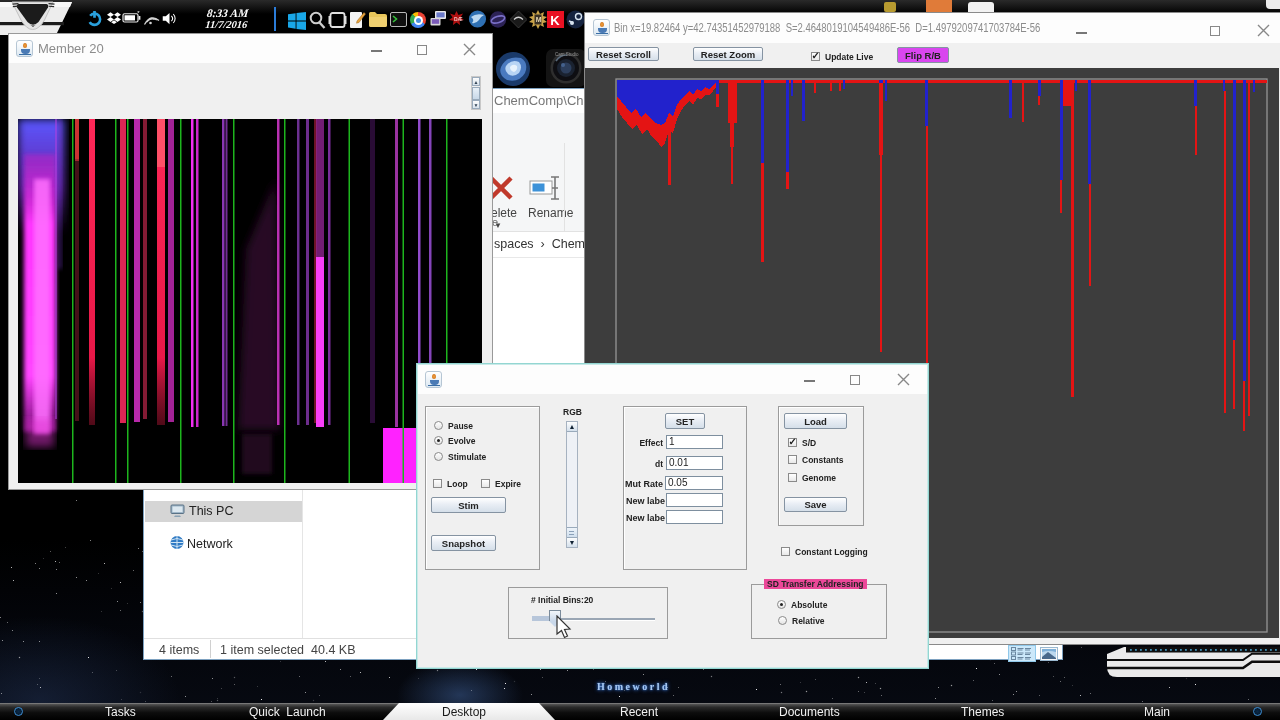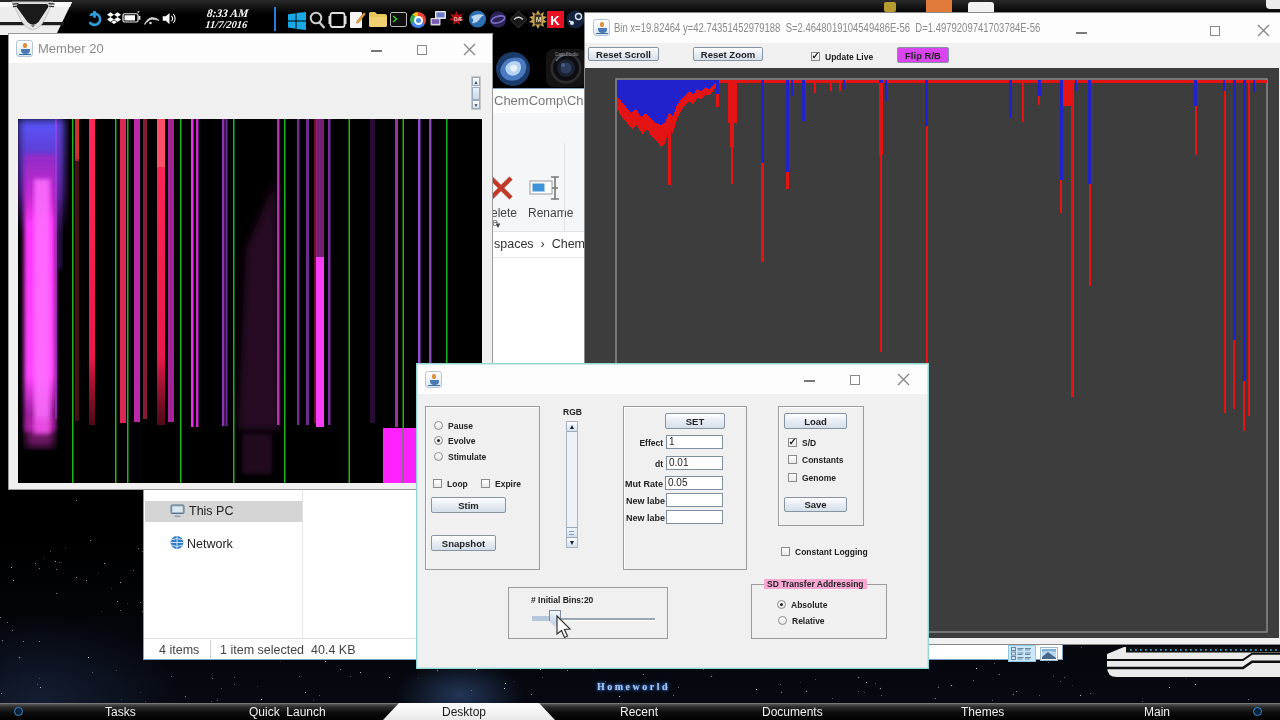--- a/index.html
+++ b/index.html
@@ -35,21 +35,21 @@
 
 <div class="abs" style="left:0;top:0;width:1280px;height:35px;background:linear-gradient(#2a2a2a,#000 40%)"></div>
 
 <div class="abs" style="left:0;top:703px;width:1280px;height:17px;background:linear-gradient(#555 0,#2a2a2a 20%,#0c0c0c 55%,#000);border-top:1px solid #777"></div>
 <div class="abs" style="left:383px;top:703px;width:172px;height:17px;background:linear-gradient(#fff,#e8e8e8);clip-path:polygon(0 100%,16px 0,156px 0,100% 100%)"></div>
 <div class="abs" style="left:0;top:705px;width:1280px;height:14px;color:#f2f2f2;font-size:12px;font-weight:normal">
 <span style="position:absolute;left:105px">Tasks</span>
 <span style="position:absolute;left:249px">Quick&nbsp;&nbsp;Launch</span>
 <span style="position:absolute;left:442px;color:#1a1a1a">Desktop</span>
 <span style="position:absolute;left:620px">Recent</span>
-<span style="position:absolute;left:762px">Documents</span>
+<span style="position:absolute;left:779px">Documents</span>
 <span style="position:absolute;left:961px">Themes</span>
 <span style="position:absolute;left:1144px">Main</span>
 </div>
 <div class="abs" style="left:14px;top:707px;width:9px;height:9px;border-radius:50%;border:1px solid #3d8fd6;background:radial-gradient(#0a2a4a,#061422)"></div>
 <div class="abs" style="left:1253px;top:707px;width:9px;height:9px;border-radius:50%;border:1px solid #3d8fd6;background:radial-gradient(#0a2a4a,#061422)"></div>
 <div class="abs" style="left:597px;top:681px;width:120px;font-family:'Liberation Serif',serif;font-size:10px;font-weight:bold;letter-spacing:2.5px;color:#a8c8f0;text-shadow:0 0 4px #3f7fe0,0 0 2px #3f7fe0">Homeworld</div>
 
 <svg class="abs" style="left:1100px;top:640px" width="180" height="42" viewBox="0 0 180 42">
 <path d="M7,14 L24,7 L180,7 L180,37 L17,37 Q7,37 7,27 Z" fill="#ebebeb"></path>
 <path d="M26,7 L180,7 L180,12.5 L26,12.5 Z" fill="#0f0f0f"></path>
@@ -512,21 +512,21 @@
  <div class="lbl" style="left:146px;top:43px">RGB</div>
  <div class="abs" style="left:149px;top:57px;width:12px;height:127px;background:#eef1f6;border:1px solid #a6b2c0">
   <div style="position:absolute;left:0;top:0;width:10px;height:10px;background:linear-gradient(#fdfdfd,#d4e0ec);border-bottom:1px solid #9ab;font-size:7px;color:#123;text-align:center;line-height:9px">▲</div>
   <div style="position:absolute;left:0;top:105px;width:10px;height:12px;background:linear-gradient(#eef4fa,#ccdcec);border:1px solid #9ab;border-left:0;border-right:0">
    <div style="position:absolute;left:2px;top:2.5px;width:5px;height:1px;background:#8aa0b8;box-shadow:0 3px 0 #8aa0b8,0 6px 0 #8aa0b8"></div>
   </div>
   <div style="position:absolute;left:0;bottom:0;width:10px;height:10px;background:linear-gradient(#fdfdfd,#d4e0ec);border-top:1px solid #9ab;font-size:7px;color:#123;text-align:center;line-height:9px">▼</div>
  </div>
 
  <div class="grp" style="left:206px;top:42px;width:124px;height:164px"></div>
- <div class="btn" style="left:248px;top:49px;width:60px;height:16px;line-height:15px">SET</div>
+ <div class="btn" style="left:248px;top:49px;width:40px;height:16px;line-height:15px">SET</div>
  <div class="lbl" style="left:190px;top:74px;width:56px;text-align:right">Effect</div>
       <div class="field" style="left:249px;top:71px;width:57px;height:14px">1</div>
  <div class="lbl" style="left:190px;top:95px;width:56px;text-align:right">dt</div>
       <div class="field" style="left:249px;top:92px;width:57px;height:14px">0.01</div>
  <div class="lbl" style="left:190px;top:115px;width:56px;text-align:right;font-size:9px">Mut Rate</div>
       <div class="field" style="left:248px;top:112px;width:58px;height:14px">0.05</div>
  <div class="lbl" style="left:190px;top:132px;width:58px;text-align:right;font-size:9px">New labe</div>
       <div class="field" style="left:249px;top:129px;width:57px;height:14px"></div>
  <div class="lbl" style="left:190px;top:149px;width:58px;text-align:right;font-size:9px">New labe</div>
       <div class="field" style="left:249px;top:146px;width:57px;height:14px"></div>
@@ -544,21 +544,21 @@
       <div class="lbl" style="left:378px;top:183px">Constant Logging</div>
 
  <div class="grp" style="left:91px;top:223px;width:160px;height:52px;box-shadow:none"></div>
  <div class="lbl" style="left:114px;top:231px"># Initial Bins:20</div>
  <div class="abs" style="left:115px;top:254px;width:123px;height:2px;background:#9aa6b4;box-shadow:0 1px 0 #fff"></div>
  <div class="abs" style="left:115px;top:252px;width:20px;height:5px;background:#b7c6da"></div>
  <div class="abs" style="left:132px;top:246px;width:12px;height:11px;background:linear-gradient(#f2f6fa,#c9d8ea);border:1px solid #7a8a9a;border-bottom:0"></div>
  <div class="abs" style="left:132px;top:257px;width:0;height:0;border-left:6px solid transparent;border-right:6px solid transparent;border-top:6px solid #c9d8ea"></div>
 
  <div class="grp" style="left:334px;top:220px;width:136px;height:55px;box-shadow:none"></div>
- <div class="lbl" style="left:347px;top:215px;background:#f9a8d4;padding:0 3px">SD Transfer Addressing</div>
+ <div class="lbl" style="left:347px;top:215px;background:#ec4899;padding:0 3px">SD Transfer Addressing</div>
  <div class="rb sel" style="left:360px;top:236px"></div>
       <div class="lbl" style="left:374px;top:236px">Absolute</div>
  <div class="rb" style="left:361px;top:252px"></div>
       <div class="lbl" style="left:375px;top:252px">Relative</div>
 </div>
 
 <svg class="abs" style="left:554px;top:615px" width="20" height="26" viewBox="0 0 20 26">
 <path d="M3,1 L3,19 L7.5,15.5 L10.5,22.5 L13.5,21 L10.5,14.5 L16,14 Z" fill="#fff" stroke="#333" stroke-width="1.2"></path>
 </svg>
 </div>

